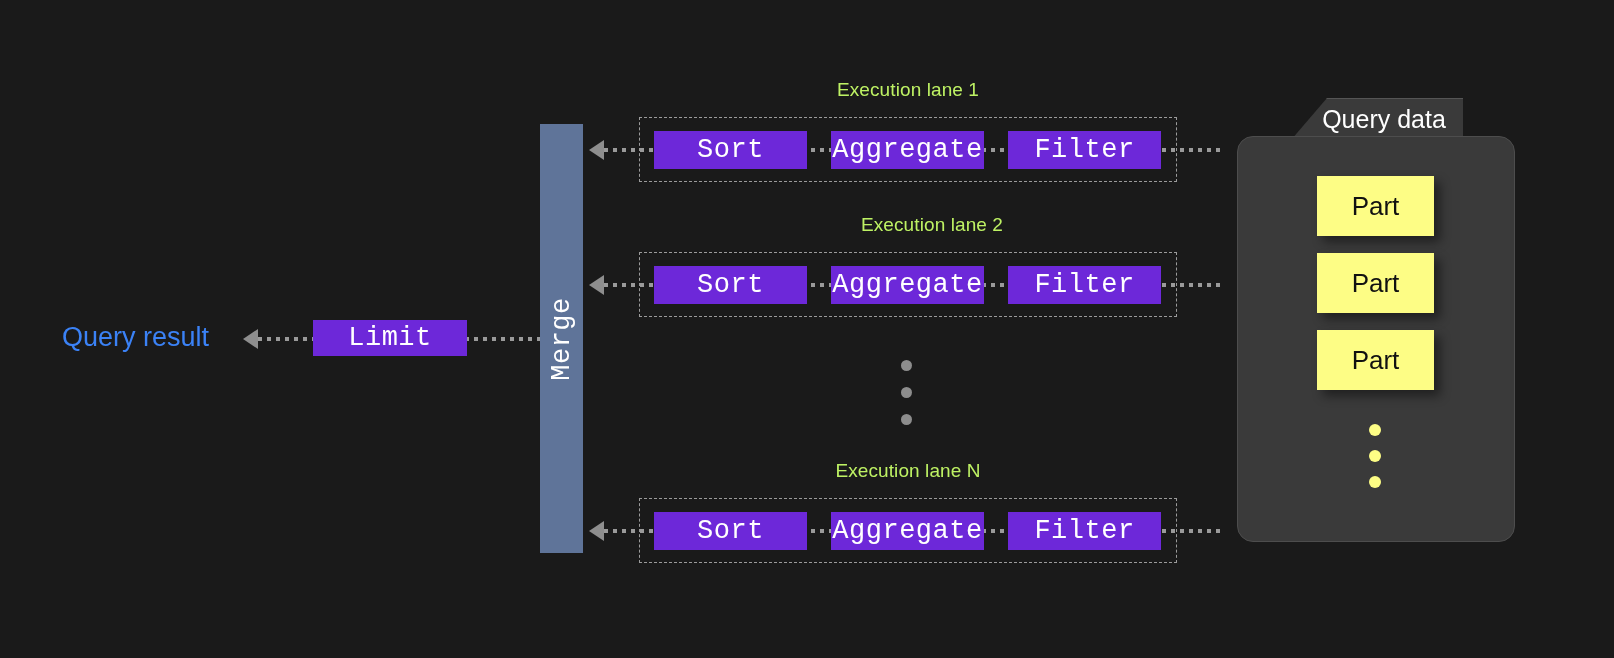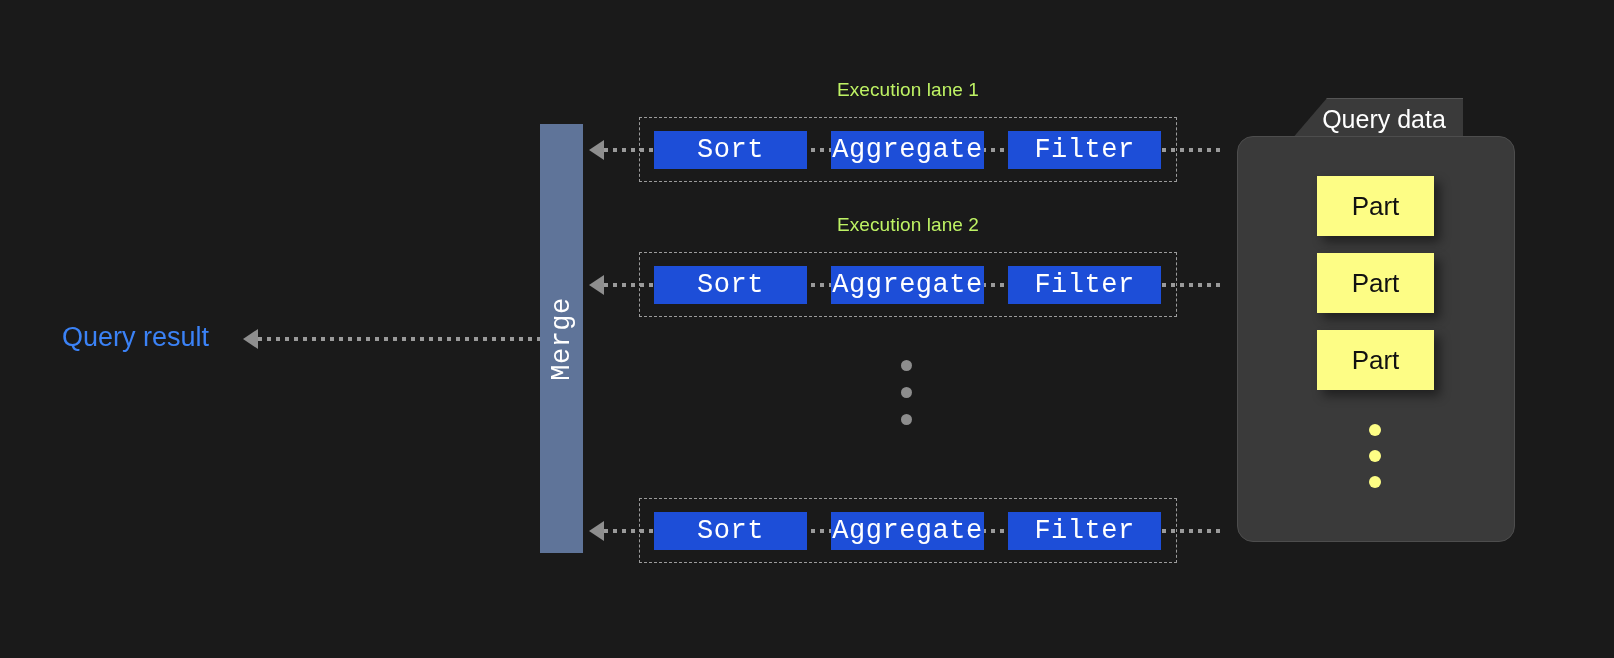--- a/index.html
+++ b/index.html
@@ -37,21 +37,21 @@
     width: 0;
     height: 0;
     border-top: 10px solid transparent;
     border-bottom: 10px solid transparent;
     border-right: 15px solid #8e8e8e;
   }
 
   
   .op {
     position: absolute;
-    background: #1d4ed8;
+    background: #6d28d9;
     color: #ffffff;
     font-family: "Liberation Mono", monospace;
     font-size: 27px;
     display: flex;
     align-items: center;
     justify-content: center;
     white-space: nowrap;
     letter-spacing: 0.5px;
   }
 
@@ -135,51 +135,53 @@
 <body>
 
 <div id="canvas">
 
   <div class="query-result" style="left:62px; top:322px;">Query result</div>
 
   <div class="arrow-left" style="left:243px; top:329px;"></div>
 
   <div class="dotline" style="left:258px; top:337px; width:284px;"></div>
 
+  <div class="op" style="left:313px; top:320px; width:154px; height:36px;">Limit</div>
 
   <div class="merge-bar" style="left:540px; top:124px; width:43px; height:429px;">
     <span>Merge</span>
   </div>
 
   <div class="lane-label" style="left:639px; top:79px; width:538px;">Execution lane 1</div>
 
   <div class="lane-box" style="left:639px; top:117px; width:538px; height:65px;"></div>
 
   <div class="arrow-left" style="left:589px; top:140px;"></div>
   <div class="dotline" style="left:604px; top:148px; width:620px;"></div>
 
   <div class="op" style="left:654px; top:131px; width:153px; height:38px;">Sort</div>
   <div class="op" style="left:831px; top:131px; width:153px; height:38px;">Aggregate</div>
   <div class="op" style="left:1008px; top:131px; width:153px; height:38px;">Filter</div>
 
-  <div class="lane-label" style="left:639px; top:214px; width:538px;">Execution lane 2</div>
+  <div class="lane-label" style="left:663px; top:214px; width:538px;">Execution lane 2</div>
 
   <div class="lane-box" style="left:639px; top:252px; width:538px; height:65px;"></div>
 
   <div class="arrow-left" style="left:589px; top:275px;"></div>
   <div class="dotline" style="left:604px; top:283px; width:620px;"></div>
 
   <div class="op" style="left:654px; top:266px; width:153px; height:38px;">Sort</div>
   <div class="op" style="left:831px; top:266px; width:153px; height:38px;">Aggregate</div>
   <div class="op" style="left:1008px; top:266px; width:153px; height:38px;">Filter</div>
 
   <div class="dot dot-gray" style="left:901px; top:360px; width:11px; height:11px;"></div>
   <div class="dot dot-gray" style="left:901px; top:387px; width:11px; height:11px;"></div>
   <div class="dot dot-gray" style="left:901px; top:414px; width:11px; height:11px;"></div>
 
+  <div class="lane-label" style="left:639px; top:460px; width:538px;">Execution lane N</div>
 
   <div class="lane-box" style="left:639px; top:498px; width:538px; height:65px;"></div>
 
   <div class="arrow-left" style="left:589px; top:521px;"></div>
   <div class="dotline" style="left:604px; top:529px; width:620px;"></div>
 
   <div class="op" style="left:654px; top:512px; width:153px; height:38px;">Sort</div>
   <div class="op" style="left:831px; top:512px; width:153px; height:38px;">Aggregate</div>
   <div class="op" style="left:1008px; top:512px; width:153px; height:38px;">Filter</div>
 

